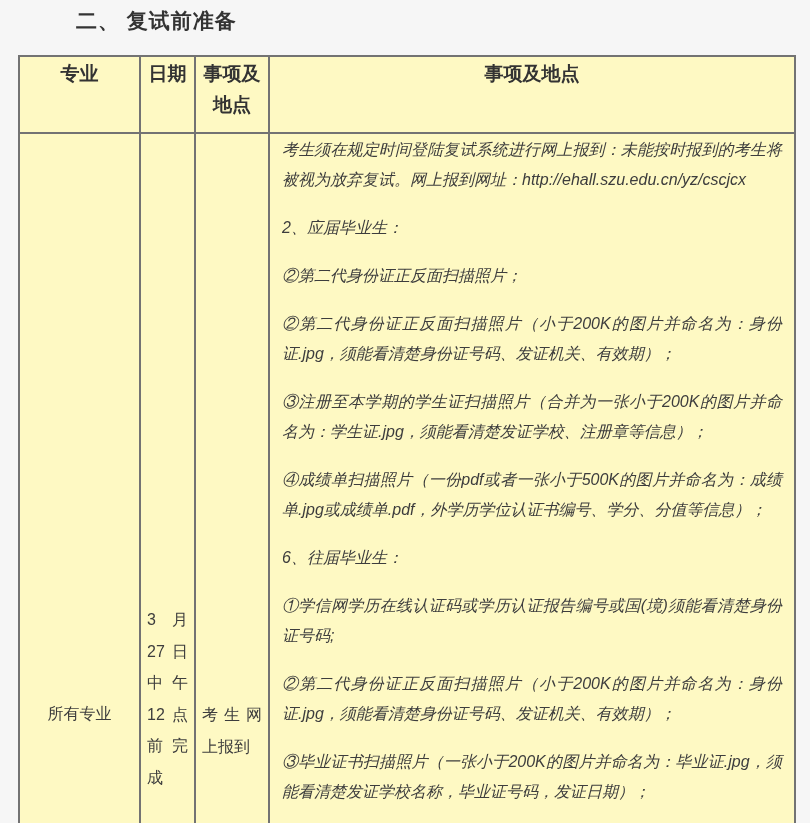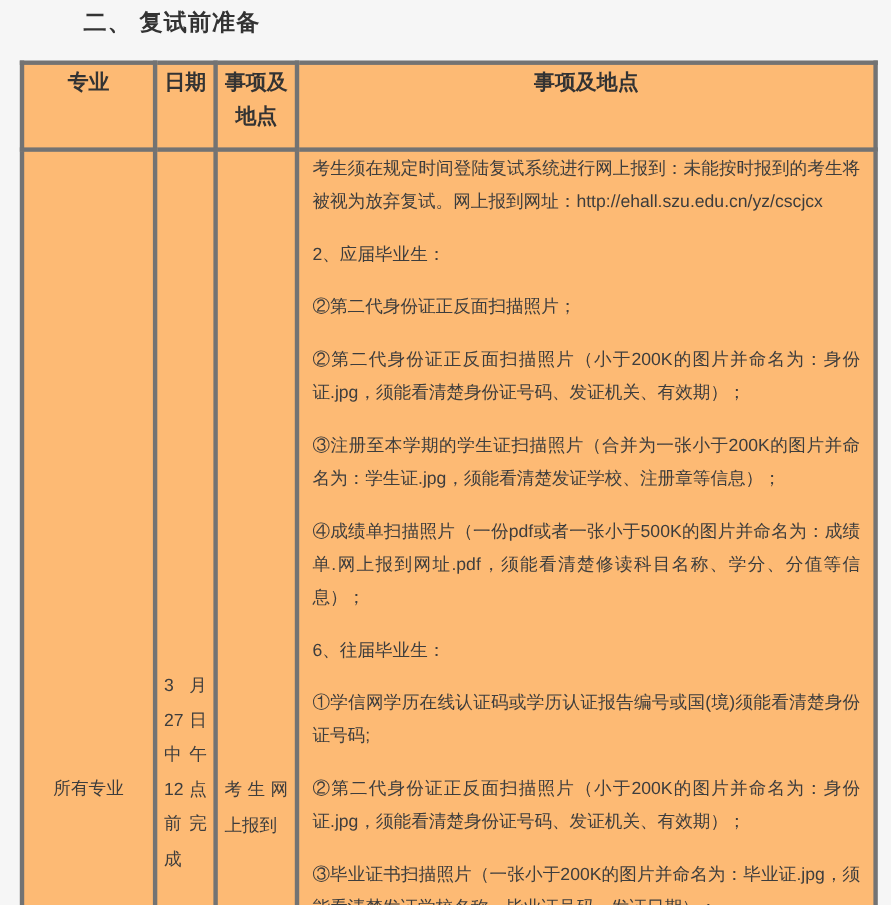--- a/index.html
+++ b/index.html
@@ -30,23 +30,23 @@
     left: 18px;
     width: 776px;
     border-collapse: collapse;
     table-layout: fixed;
   }
   .prep-table col.c1 { width: 121px; }
   .prep-table col.c2 { width: 55px; }
   .prep-table col.c3 { width: 74px; }
   .prep-table col.c4 { width: 526px; }
   .prep-table th, .prep-table td {
-    border: 4px solid #737373;
+    border: 2px solid #737373;
     vertical-align: top;
-    background: #fdba74;
+    background: #fef9c3;
   }
   .prep-table th {
     height: 74px;
     padding: 1px 6px 0;
     font-size: 19px;
     font-weight: bold;
     line-height: 31px;
     color: #333333;
     text-align: center;
   }
@@ -73,20 +73,21 @@
   }
   .cell-arrangement {
     padding: 1px 12px 0;
     font-size: 16px;
     line-height: 30px;
   }
   .cell-arrangement p {
     margin: 0 0 18px 0;
     text-align: justify;
     text-justify: inter-character;
+    font-style: italic;
   }
 </style>
 </head>
 <body>
 
 <div class="page">
 
   <h2 class="section-title">二、 复试前准备</h2>
 
   <table class="prep-table">
@@ -108,21 +109,21 @@
       <tr>
         <td class="cell-major">所有专业</td>
         <td class="cell-date">3月27日中午12点前完成</td>
         <td class="cell-matter">考生网上报到</td>
         <td class="cell-arrangement">
             <p>考生须在规定时间登陆复试系统进行网上报到：未能按时报到的考生将被视为放弃复试。网上报到网址：http://ehall.szu.edu.cn/yz/cscjcx</p>
             <p>2、应届毕业生：</p>
             <p>②第二代身份证正反面扫描照片；</p>
             <p>②第二代身份证正反面扫描照片（小于200K的图片并命名为：身份证.jpg，须能看清楚身份证号码、发证机关、有效期）；</p>
             <p>③注册至本学期的学生证扫描照片（合并为一张小于200K的图片并命名为：学生证.jpg，须能看清楚发证学校、注册章等信息）；</p>
-            <p>④成绩单扫描照片（一份pdf或者一张小于500K的图片并命名为：成绩单.网上报到网址.pdf，须能看清楚修读科目名称、学分、分值等信息）；</p>
+            <p>④成绩单扫描照片（一份pdf或者一张小于500K的图片并命名为：成绩单.jpg或成绩单.pdf，外学历学位认证书编号、学分、分值等信息）；</p>
             <p>6、往届毕业生：</p>
             <p>①学信网学历在线认证码或学历认证报告编号或国(境)须能看清楚身份证号码;</p>
             <p>②第二代身份证正反面扫描照片（小于200K的图片并命名为：身份证.jpg，须能看清楚身份证号码、发证机关、有效期）；</p>
             <p>③毕业证书扫描照片（一张小于200K的图片并命名为：毕业证.jpg，须能看清楚发证学校名称，毕业证号码，发证日期）；</p>
           </td>
       </tr>
     </tbody>
   </table>
 
 </div>

